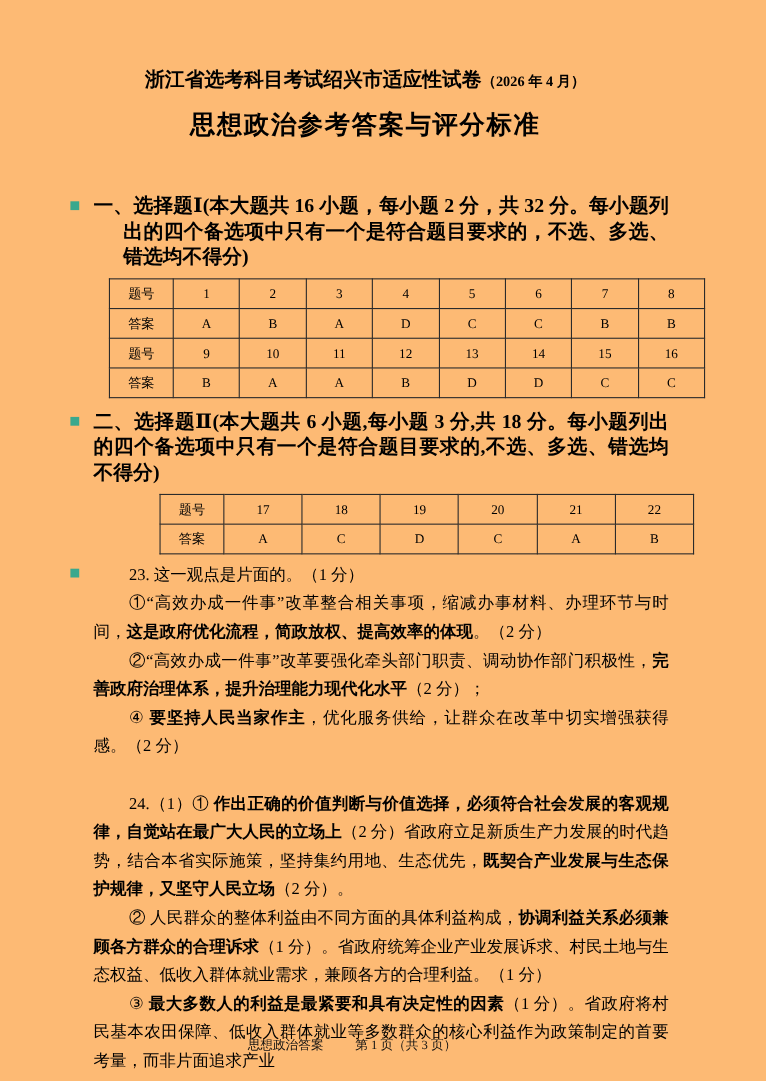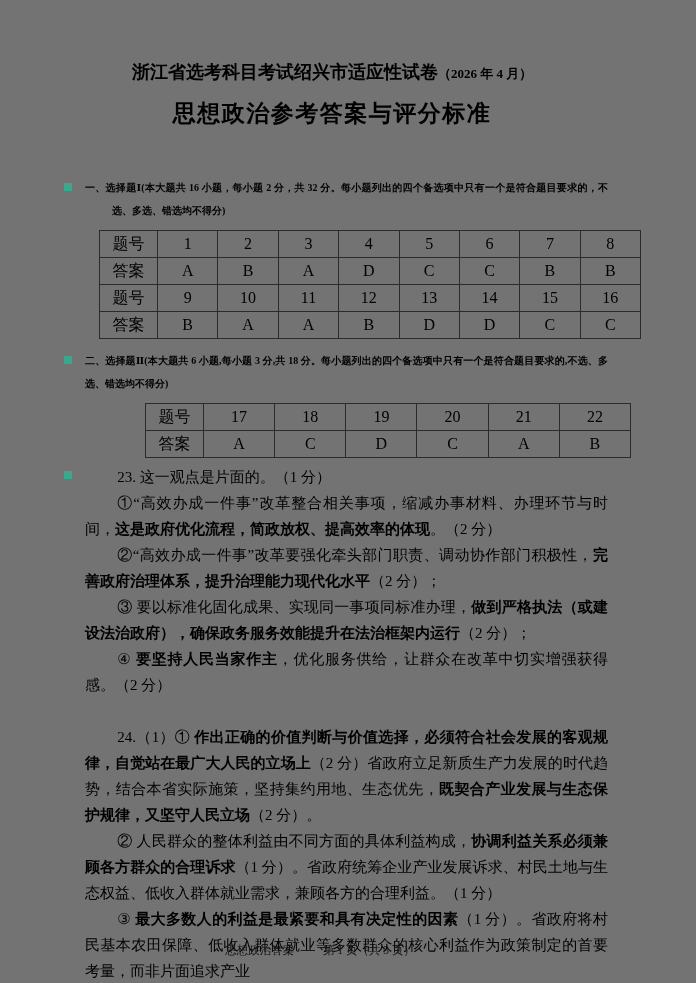--- a/index.html
+++ b/index.html
@@ -1,47 +1,47 @@
 <!DOCTYPE html>
 <html><head>
 <meta charset="utf-8">
 <style>
   html, body { margin: 0; padding: 0; background: #fff; }
   .page {
     position: relative;
     width: 696px;
     height: 983px;
-    background: #737373;
+    background: #fdba74;
     color: #000;
     box-sizing: border-box;
     padding: 58px 88px 0 85px;
     overflow: hidden;
     font-family: "Liberation Serif", "DejaVu Serif", serif;
   }
   .center-full { margin-left: -85px; margin-right: -56px; text-align: center; }
   .title1 { font-size: 18px; font-weight: bold; line-height: 28px; margin-bottom: 8px; white-space: nowrap; }
   .title1 .t1paren { font-size: 13px; }
   .title2 { font-size: 23px; font-weight: bold; letter-spacing: 1.5px; line-height: 36px; margin-bottom: 44px; }
   .sec-h {
     position: relative;
-    font-size: 10px;
+    font-size: 18px;
     font-weight: bold;
     line-height: 23px;
     text-align: justify;
   }
   .sec-h.hang { padding-left: 27px; text-indent: -27px; }
   .bullet {
     position: absolute;
     left: -21px;
     top: 7px;
     width: 8px;
     height: 8px;
     background: #3aa88d;
   }
-  .tbl { border-collapse: collapse; table-layout: fixed; font-size: 16px; border-radius: 12px; }
+  .tbl { border-collapse: collapse; table-layout: fixed; font-size: 12px; border-radius: 12px; }
   .tbl td {
     border: 1px solid #2b2b2b;
     text-align: center;
     vertical-align: middle;
     height: 26px;
     padding: 0;
     overflow: hidden;
   }
   .tbl1 { width: 542px; margin: 8px 0 10px 14px; }
   .tbl1 td:first-child { width: 57px; }
@@ -161,21 +161,20 @@
   </table>
 
   <div class="sec-h">
     <span class="bullet" style="background: rgb(58, 168, 141);"></span>
   </div>
 
   <div class="qblock">
     <p class="para"><span>23. 这一观点是片面的。（1 分）</span></p>
     <p class="para"><span>①“高效办成一件事”改革整合相关事项，缩减办事材料、办理环节与时间，</span><span class="b">这是政府优化流程，简政放权、提高效率的体现</span><span>。（2 分）</span></p>
     <p class="para"><span>②“高效办成一件事”改革要强化牵头部门职责、调动协作部门积极性，</span><span class="b">完善政府治理体系，提升治理能力现代化水平</span><span>（2 分）；</span></p>
-    <p class="para"><span>③ 要以标准化固化成果、实现同一事项同标准办理，</span><span class="b">做到严格执法（或建设法治政府），确保政务服务效能提升在法治框架内运行</span><span>（2 分）；</span></p>
     <p class="para"><span>④ </span><span class="b">要坚持人民当家作主</span><span>，优化服务供给，让群众在改革中切实增强获得感。（2 分）</span></p>
   </div>
 
   <div class="qblock q24">
     <p class="para"><span>24.（1）① </span><span class="b">作出正确的价值判断与价值选择，必须符合社会发展的客观规律，自觉站在最广大人民的立场上</span><span>（2 分）省政府立足新质生产力发展的时代趋势，结合本省实际施策，坚持集约用地、生态优先，</span><span class="b">既契合产业发展与生态保护规律，又坚守人民立场</span><span>（2 分）。</span></p>
     <p class="para"><span>② 人民群众的整体利益由不同方面的具体利益构成，</span><span class="b">协调利益关系必须兼顾各方群众的合理诉求</span><span>（1 分）。省政府统筹企业产业发展诉求、村民土地与生态权益、低收入群体就业需求，兼顾各方的合理利益。（1 分）</span></p>
     <p class="para"><span>③ </span><span class="b">最大多数人的利益是最紧要和具有决定性的因素</span><span>（1 分）。省政府将村民基本农田保障、低收入群体就业等多数群众的核心利益作为政策制定的首要考量，而非片面追求产业</span></p>
   </div>
 
   <footer class="footer">

